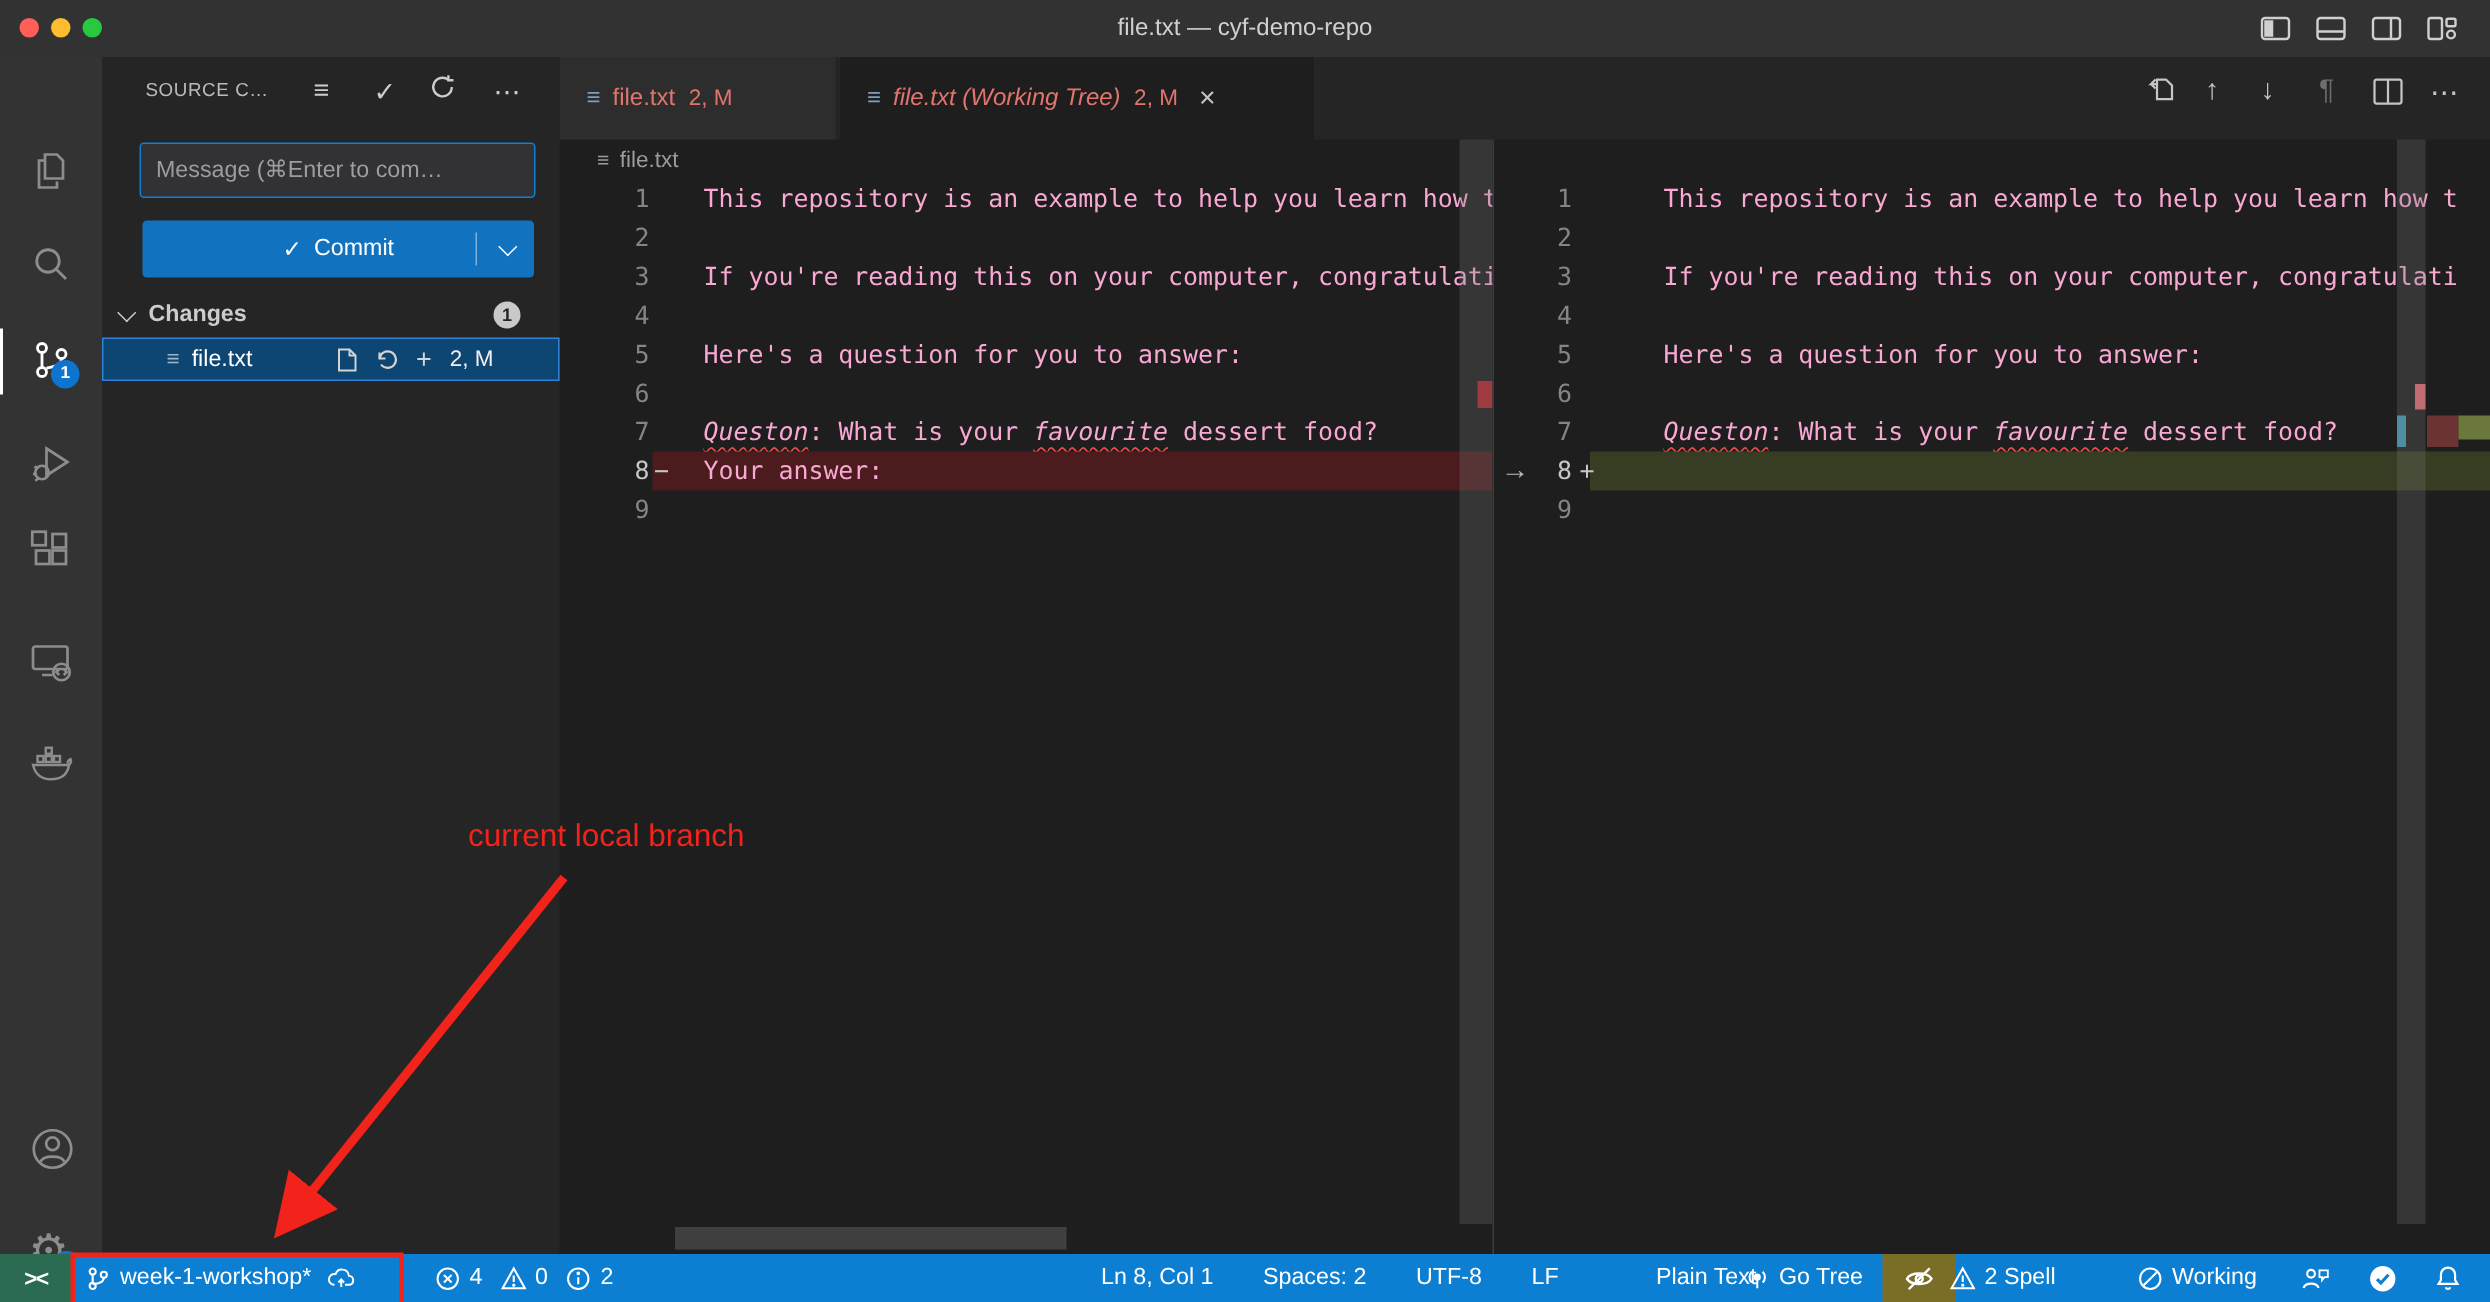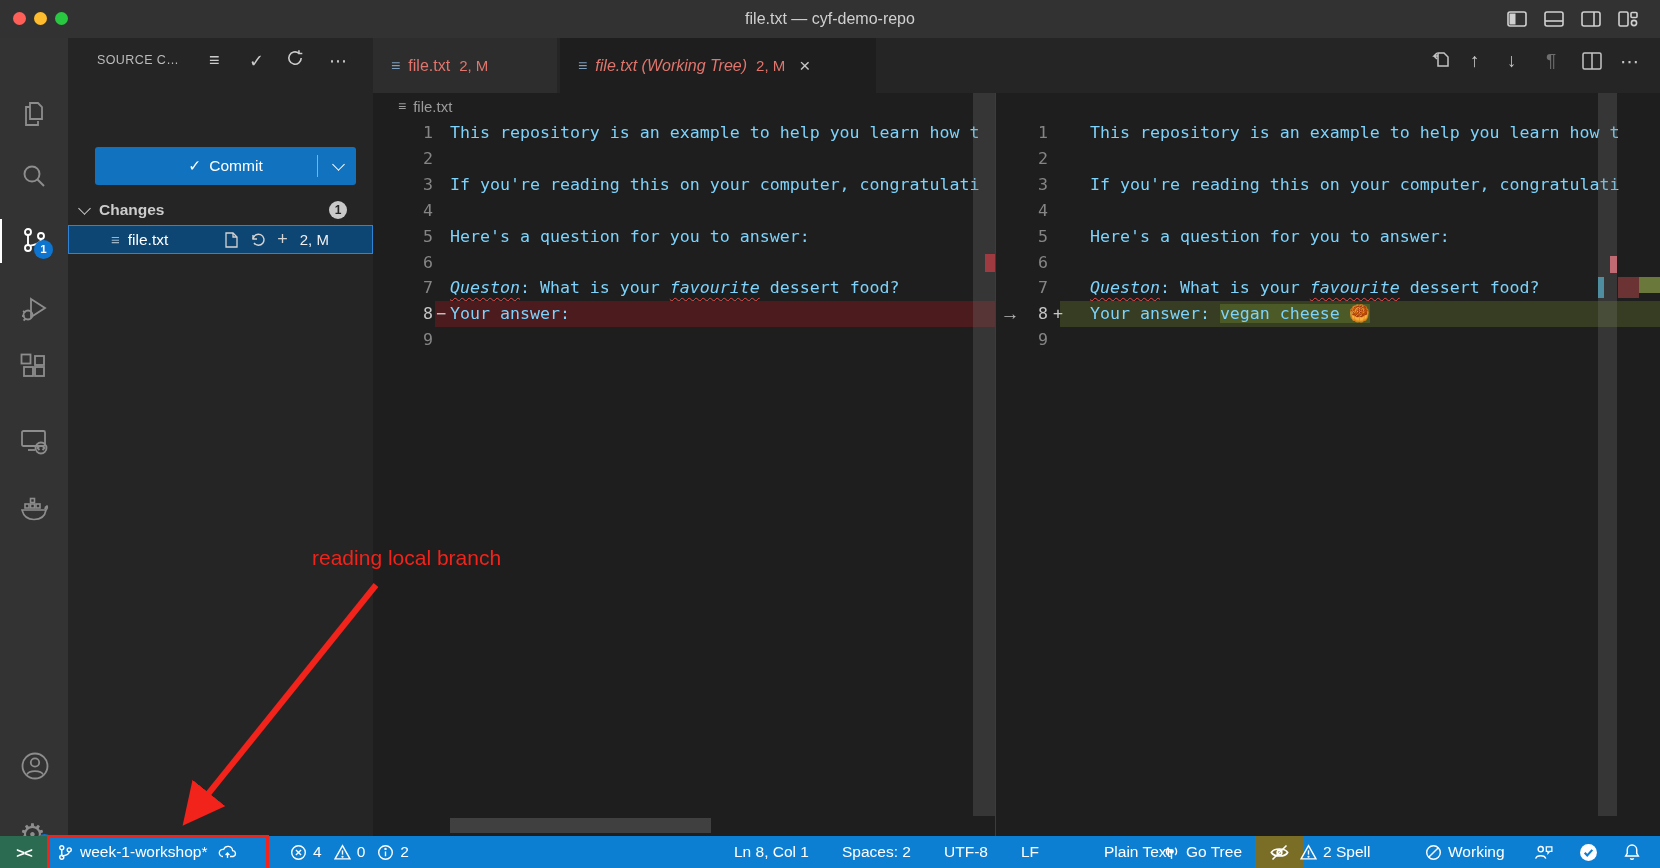--- a/index.html
+++ b/index.html
@@ -61,21 +61,21 @@
   #breadcrumb .bc-label{font-size:15px;}
   
   .pane{top:120px;height:240px;overflow:hidden;
         font-family:"DejaVu Sans Mono",monospace;font-size:16.6px;}
   #left-pane{left:373px;width:622px;}
   #right-pane{left:996px;width:664px;}
   .row{position:absolute;height:25.9px;line-height:25.9px;width:100%;}
   .ln{position:absolute;left:0;text-align:right;color:#858585;}
   .row.removed .ln,.row.inserted .ln{color:#c6c6c6;}
   .mk{position:absolute;color:#c6c6c6;}
-  .code{position:absolute;white-space:pre;color:#7dd3fc;}
+  .code{position:absolute;white-space:pre;color:#f9a8d4;margin-left:19px;}
   .rowbg{position:absolute;top:0;bottom:0;right:0;}
   .removed .rowbg{background:var(--removed-bg);}
   .inserted .rowbg{background:var(--inserted-bg);}
   .insert-word{background:var(--insert-word-bg);}
   .squiggle{text-decoration:underline;text-decoration-style:wavy;
         text-decoration-color:#f14c4c;text-decoration-thickness:1px;text-underline-offset:4px;font-style:italic;}
   #nav-arrow{left:997px;top:301px;width:26px;height:25.9px;line-height:25.9px;
         color:#bbbbbb;font-size:19px;text-align:center;}
   
   #l-vscroll{left:973px;top:93px;width:22px;height:723px;background:rgba(120,120,120,.28);}
@@ -213,20 +213,21 @@
     <div class="abs" id="sb-title" style="left:29px;top:15px">SOURCE C…</div>
     <div class="abs sb-act" style="left:141px;top:12px">≡</div>
     <div class="abs sb-act" style="left:181px;top:12px">✓</div>
     <div class="abs sb-act" style="left:218px;top:11px">
       <svg width="18" height="18" viewBox="0 0 16 16" fill="none" stroke="#cccccc" stroke-width="1.4">
           <path d="M13.5 8a5.5 5.5 0 1 1-2-4.2"></path>
           <path d="M11.5 1v3h3"></path>
         </svg>
     </div>
     <div class="abs sb-act" style="left:261px;top:12px">⋯</div>
+    <input class="abs" id="commit-input" style="left: 25px; top: 57px;" placeholder="Message (⌘Enter to com…">
     <div class="abs" id="commit-btn" style="left:27px;top:109px">
       <span style="margin-right:8px">✓</span>
       <span>Commit</span>
       <div id="commit-split"></div>
       <span class="chev" id="commit-chev"></span>
     </div>
     <div class="abs" id="changes-row" style="left:12px;top:158px">
       <span class="chev gray" style="transform:rotate(45deg);margin-top:-4px"></span>
       <span id="changes-label">Changes</span>
       <span id="changes-badge">1</span>
@@ -351,40 +352,39 @@
         <span class="code" style="left: 94px;"></span>
       </div>
       <div class="row" style="top: 155.4px;">
         <span class="ln" style="width: 52px;">7</span>
         <span class="code" style="left: 94px;"><span class="squiggle">Queston</span><span>: What is your </span><span class="squiggle">favourite</span><span> dessert food?</span></span>
       </div>
       <div class="row inserted" style="top: 181.3px;">
         <div class="rowbg" style="left: 64px;"></div>
         <span class="ln" style="width: 52px;">8</span>
         <span class="mk" style="left: 57px;">+</span>
-        <span class="code" style="left: 94px;"><span>Your answer: </span><span class="insert-word">vegan cheese 🥮</span></span>
       </div>
       <div class="row" style="top: 207.2px;">
         <span class="ln" style="width: 52px;">9</span>
         <span class="code" style="left: 94px;"></span>
       </div>
     </div>
   <div class="abs" id="nav-arrow">→</div>
 
   <div class="abs" id="l-vscroll"></div>
   <div class="abs" id="l-mark-red"></div>
   <div class="abs" id="sash"></div>
   <div class="abs" id="r-vscroll"></div>
   <div class="abs" id="r-mark-pink"></div>
   <div class="abs" id="r-mark-teal"></div>
   <div class="abs" id="ov-red"></div>
   <div class="abs" id="ov-olive"></div>
   <div class="abs" id="h-scroll"></div>
 
-  <div class="abs" id="ann-text">reading local branch</div>
+  <div class="abs" id="ann-text">current local branch</div>
   <svg class="abs" id="ann-arrow">
     <defs>
       <marker id="ah" markerWidth="7" markerHeight="7" refX="4.5" refY="3.5" orient="auto">
         <path d="M0,0 L7,3.5 L0,7 z" fill="#f1231a"></path>
       </marker>
     </defs>
     <line x1="376" y1="585" x2="192" y2="814" stroke="#f1231a" stroke-width="6" marker-end="url(#ah)"></line>
   </svg>
   <div class="abs" id="ann-box"></div>
 

